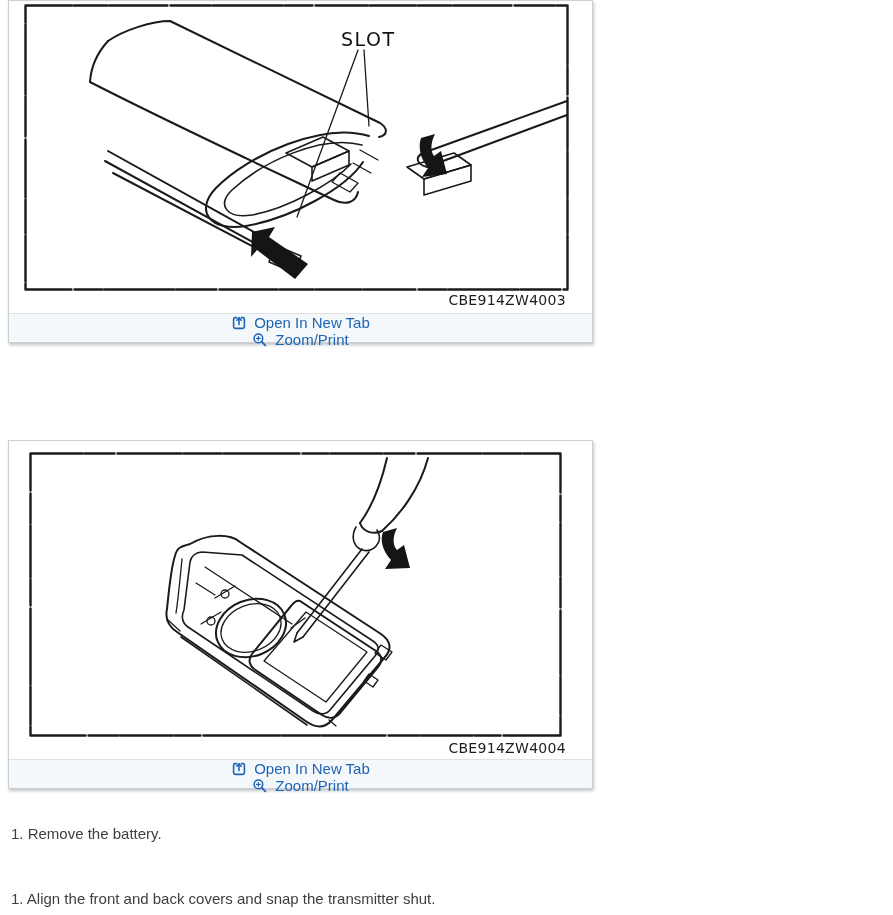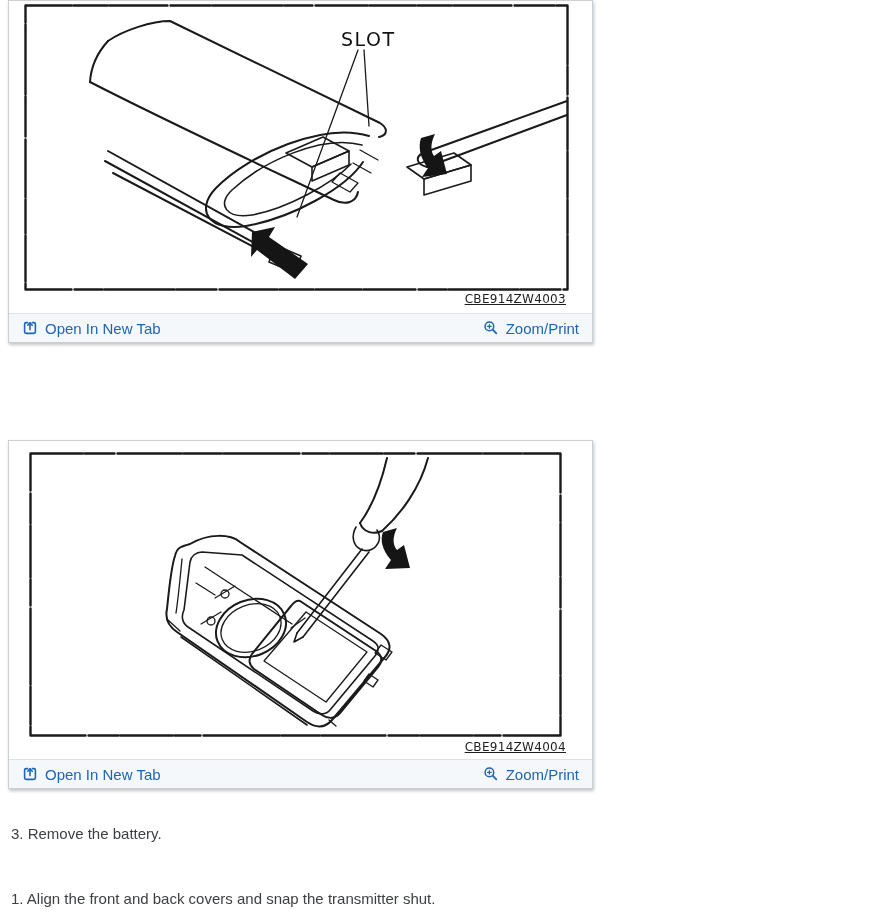--- a/index.html
+++ b/index.html
@@ -11,28 +11,28 @@
                   box-shadow:1px 2px 3px rgba(120,125,130,.45); }
   #panel1 { top:0; height:343px; }
   #panel2 { top:440px; height:349px; }
 
   .figure-body { position:absolute; left:0; right:0; top:0; bottom:29px; background:#fff; }
   .illus { position:absolute; }
   #illus1 { left:15px; top:3px; width:545px; height:287px; }
   #illus2 { left:20px; top:11px; width:533px; height:285px; }
 
   .figure-code { position:absolute; right:26px; font-family:"DejaVu Sans",sans-serif;
-                 font-size:12px; color:#1d1d1d; letter-spacing:.3px;text-decoration:underline; }
+                 font-size:14px; color:#1d1d1d; letter-spacing:.3px; }
   #code1 { top:291px; }
   #code2 { top:299px; }
 
   .figure-footer { position:absolute; left:0; right:0; bottom:0; height:29px;
                    background:#f5f8fa; border-top:1px solid #dde2e7;
-                   display:flex; align-items:center; justify-content:space-between;
-                   padding:0 13px; box-sizing:border-box; }
+                   display:flex; align-items:center; 
+                   padding:0 13px; box-sizing:border-box;flex-direction:column; }
   .link { display:inline-flex; align-items:center; gap:7px; color:#1e64b4;
           font-size:15px; text-decoration:none; cursor:pointer; white-space:nowrap; }
   .link svg { display:block; flex:0 0 auto; }
 
   .step { position:absolute; left:11px; font-size:15px; color:#3d4043; line-height:16px; }
   #step2 { top:380px; }
   #step3 { top:826px; }
   #step4 { top:868px; }
   #step5 { top:891px; }
 
@@ -189,16 +189,16 @@
             <circle cx="6.4" cy="6.4" r="4.3"></circle>
             <path d="M6.4,4.6 V8.2 M4.6,6.4 H8.2" stroke-width="1.2"></path>
             <path d="M9.7,9.7 L13.3,13.3" stroke-width="1.8"></path>
           </svg>
         </span>
         <span>Zoom/Print</span>
       </a>
     </div>
   </section>
 
-  <div class="step" id="step3">3. Remove the battery.</div>
+  <div class="step" id="step3">1. Remove the battery.</div>
   <div class="step" id="step5">1. Align the front and back covers and snap the transmitter shut.</div>
 
 </div>
 
 </body></html>

